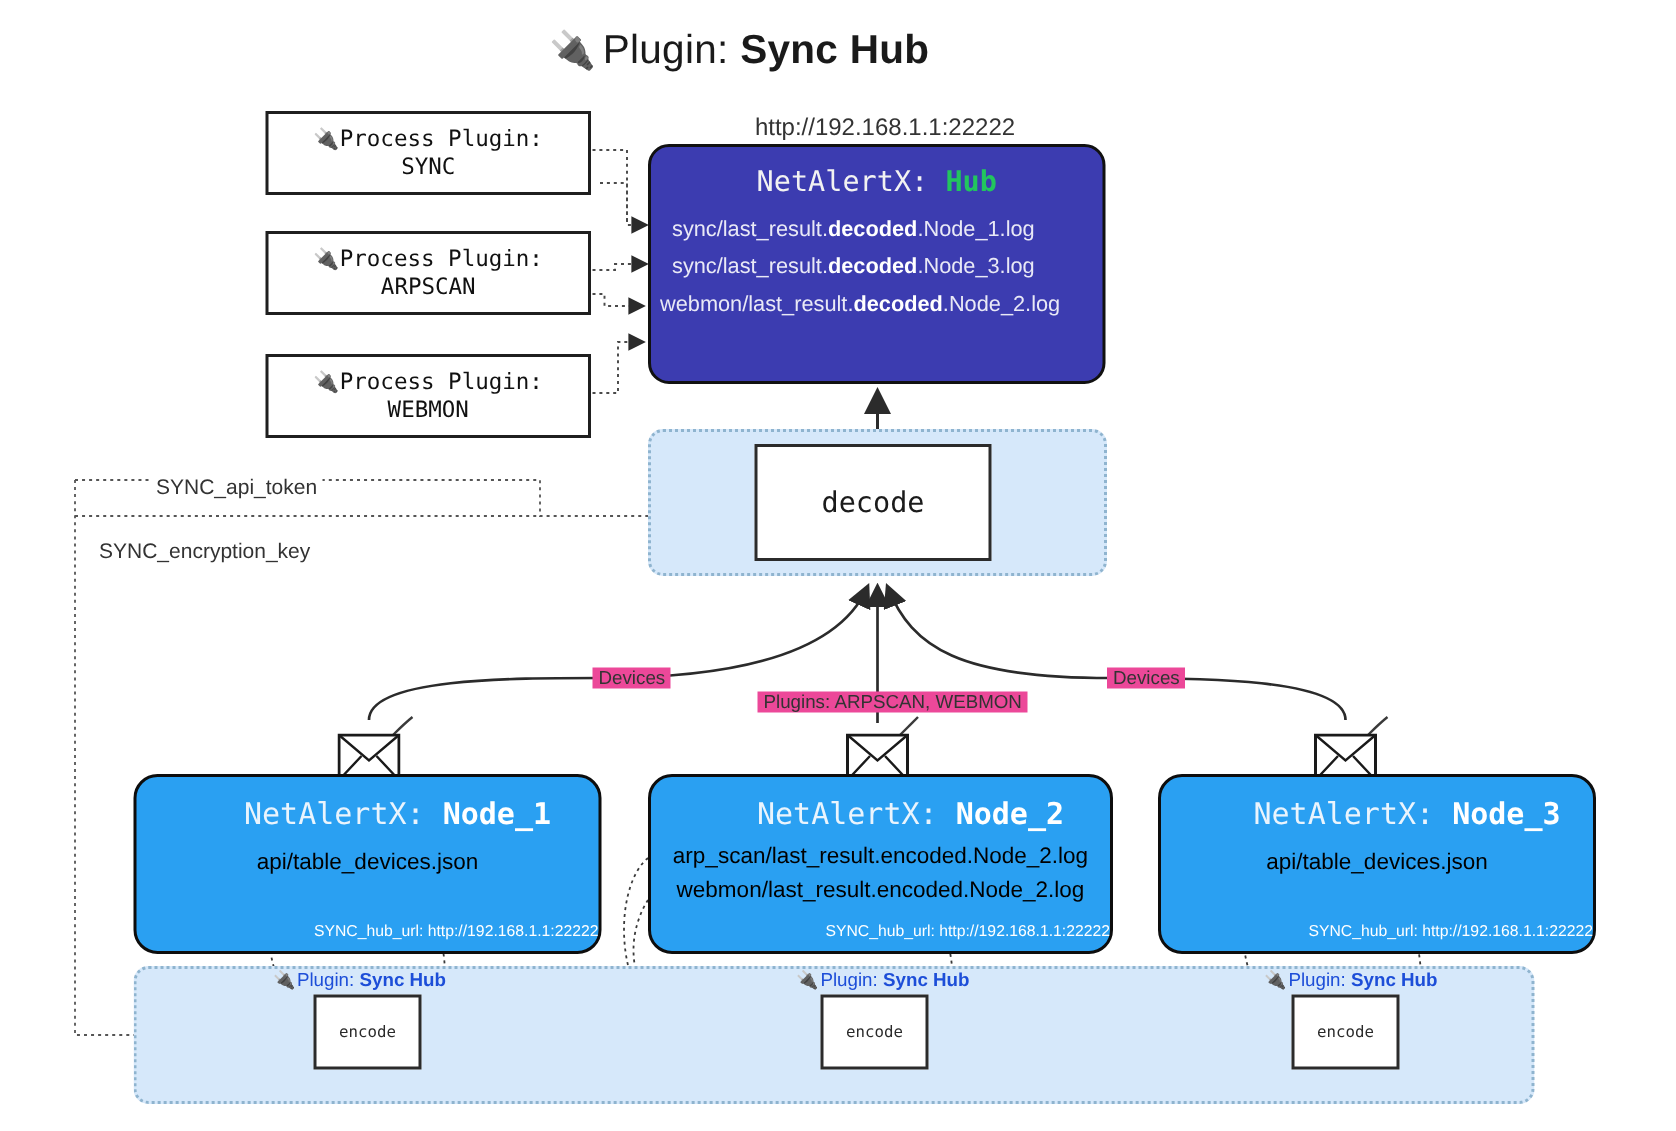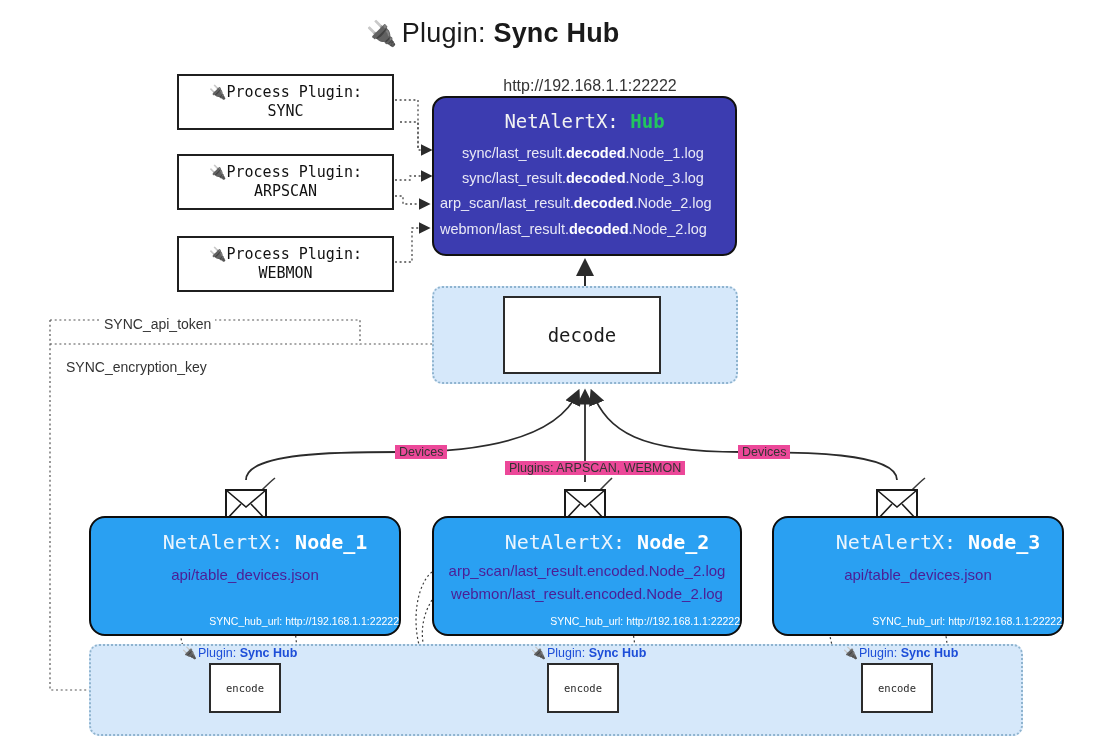--- a/index.html
+++ b/index.html
@@ -49,21 +49,21 @@
   }
   .hub-title{
     text-align:center;margin-top:12px;font-size:19px;
     font-family:"DejaVu Sans Mono","Liberation Mono",monospace;
     color:#f2f2f2;
   }
   .hub-title b{font-weight:bold;color:#22c55e;}
   .hub-lines{margin-top:9px;}
   .hub-line{
     font-size:14.5px;color:#e9e9f6;line-height:1.74;
-    padding-left:28px;white-space:nowrap;
+    padding-left:14px;white-space:nowrap;
   }
   .hub-line b{font-weight:bold;color:#ffffff;}
 
   
   .decode-wrap{
     position:absolute;left:432px;top:286px;width:306px;height:98px;
     background:#d6e8fa;border:2px dotted #8fb4cf;border-radius:10px;
     box-sizing:border-box;
   }
   .decode-box{
@@ -80,21 +80,21 @@
     background:#2aa0f2;border:2.5px solid #0d0d0d;border-radius:16px;
     box-sizing:border-box;color:#ffffff;
   }
   .node-title{
     text-align:center;margin-top:12px;font-size:20px;
     font-family:"DejaVu Sans Mono","Liberation Mono",monospace;
     color:#eaf4fd;white-space:nowrap;padding-left:40px;
   }
   .node-title b{font-weight:bold;color:#ffffff;}
   .node-body{margin-top:10px;text-align:center;}
-  .node-line{font-size:15px;color:#4c1d95;line-height:1.5;white-space:nowrap;}
+  .node-line{font-size:15px;color:#000000;line-height:1.5;white-space:nowrap;}
   .node-foot{
     position:absolute;left:0;right:0;bottom:7px;text-align:right;
     font-size:10.5px;color:#ffffff;white-space:nowrap;
   }
 
   
   .envelope{position:absolute;width:42px;height:32px;}
 
   
   .encode-band{
@@ -207,21 +207,20 @@
   </div>
 
   <div class="hub">
     <div class="hub-title">
       <span>NetAlertX:</span>
       <b>Hub</b>
     </div>
     <div class="hub-lines">
       <div class="hub-line"><span>sync/last_result.</span><b>decoded</b><span>.Node_1.log</span></div>
       <div class="hub-line"><span>sync/last_result.</span><b>decoded</b><span>.Node_3.log</span></div>
-      <div class="hub-line" style="padding-left:6px;"><span>arp_scan/last_result.</span><b>decoded</b><span>.Node_2.log</span></div>
       <div class="hub-line" style="padding-left:6px;"><span>webmon/last_result.</span><b>decoded</b><span>.Node_2.log</span></div>
     </div>
   </div>
 
   <div class="decode-wrap"></div>
   <div class="decode-box">decode</div>
 
   <div class="key-label" style="left:100px;top:316px;">SYNC_api_token</div>
   <div class="key-label" style="left:62px;top:359px;">SYNC_encryption_key</div>
 

